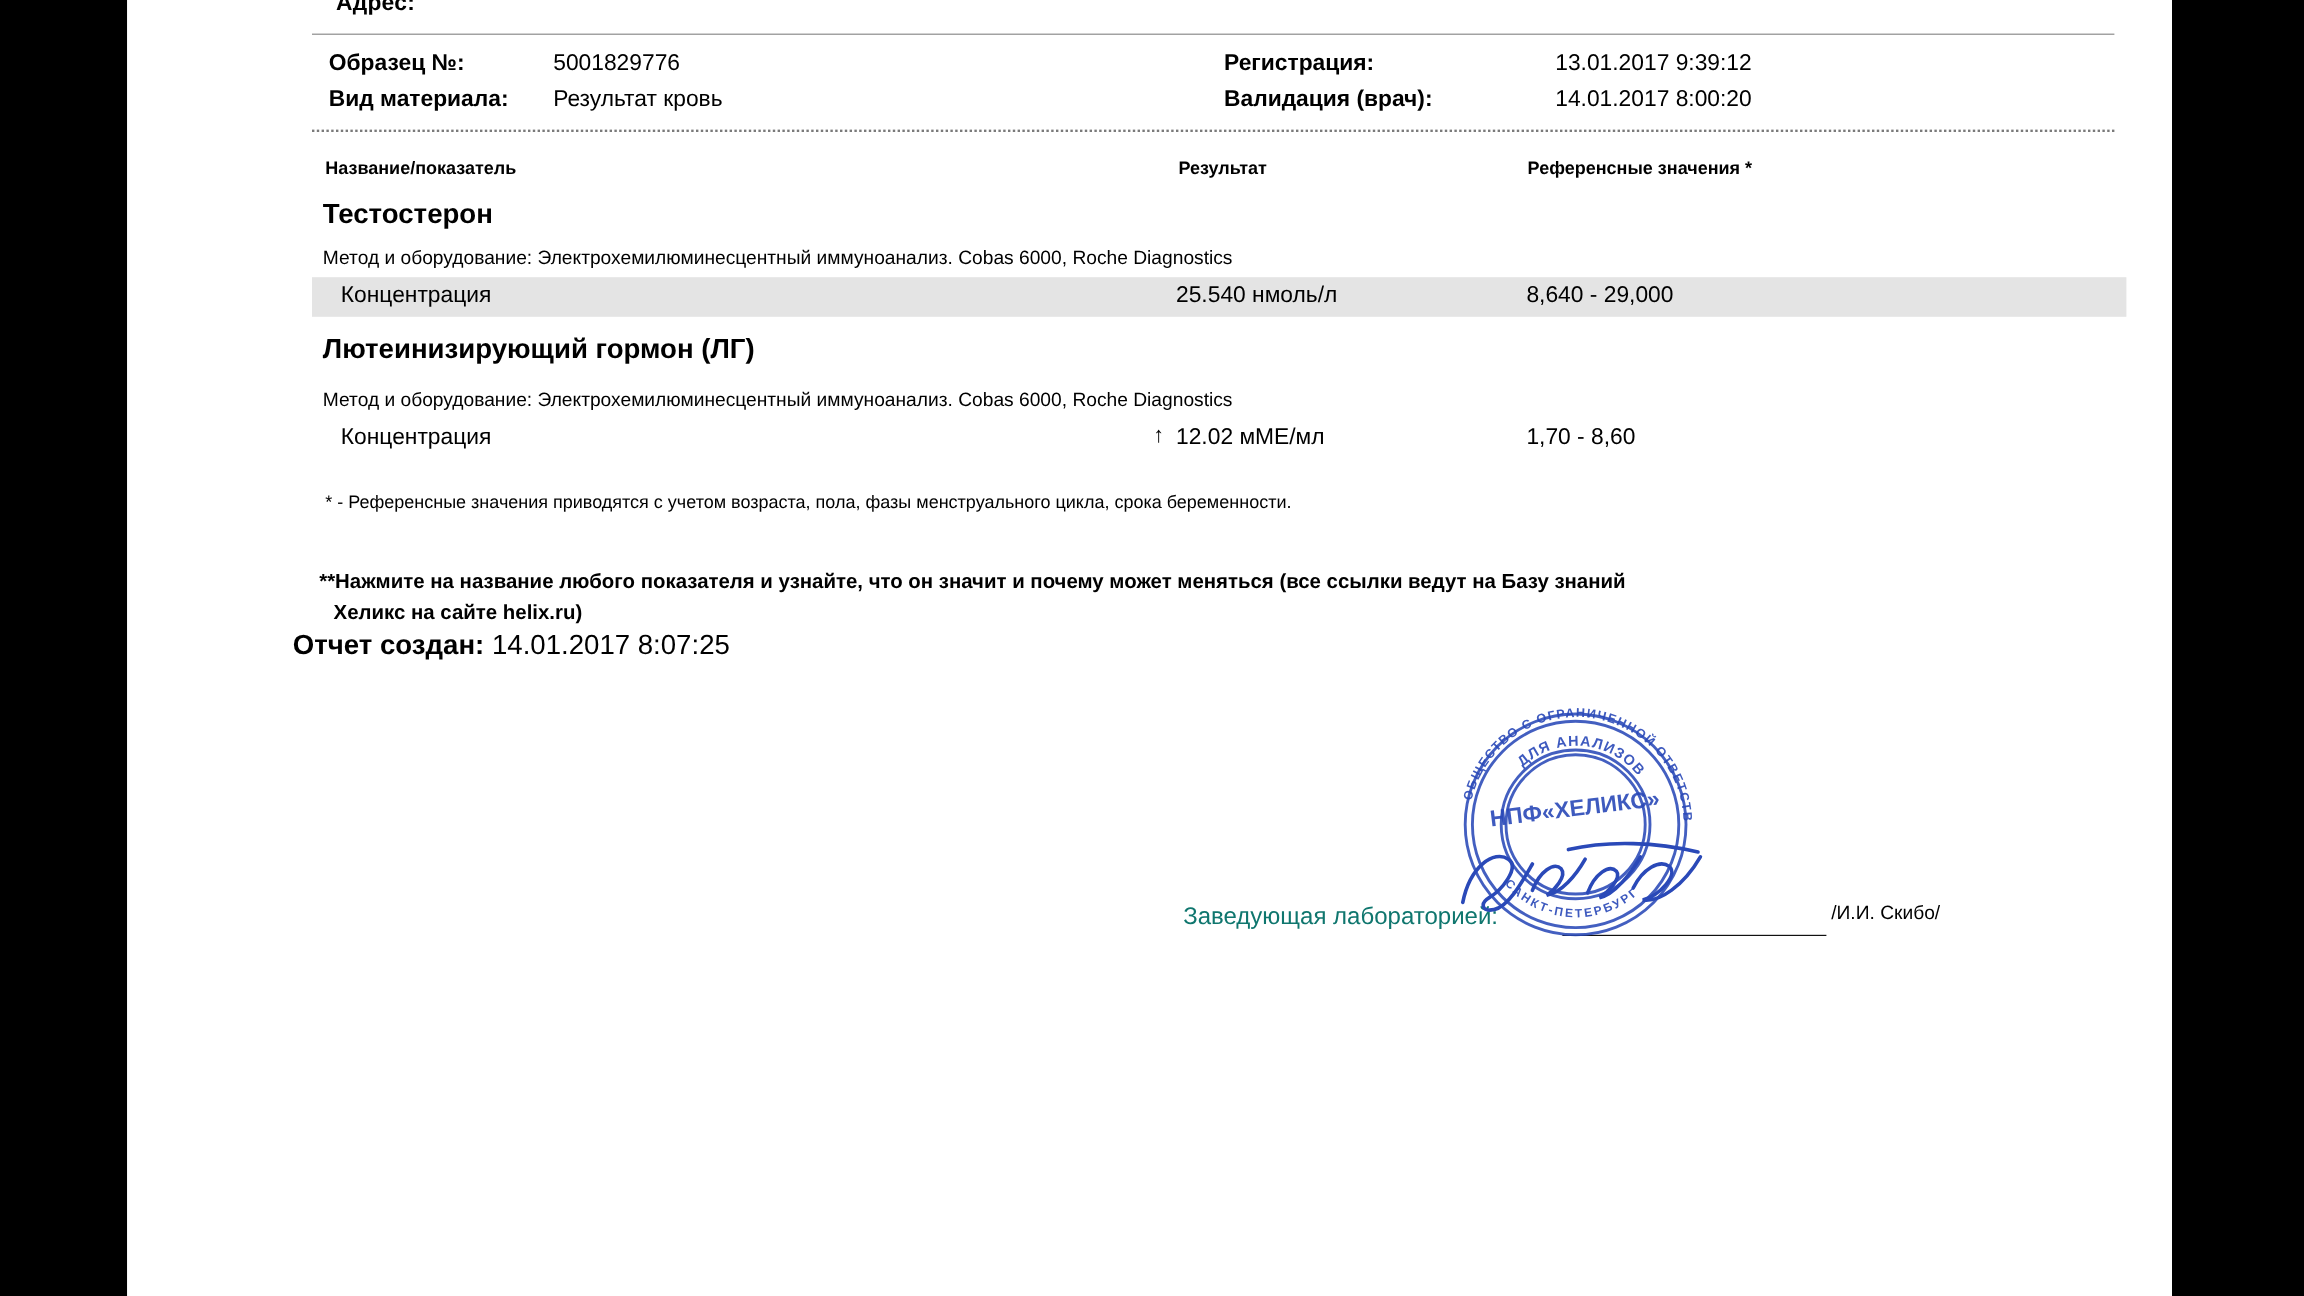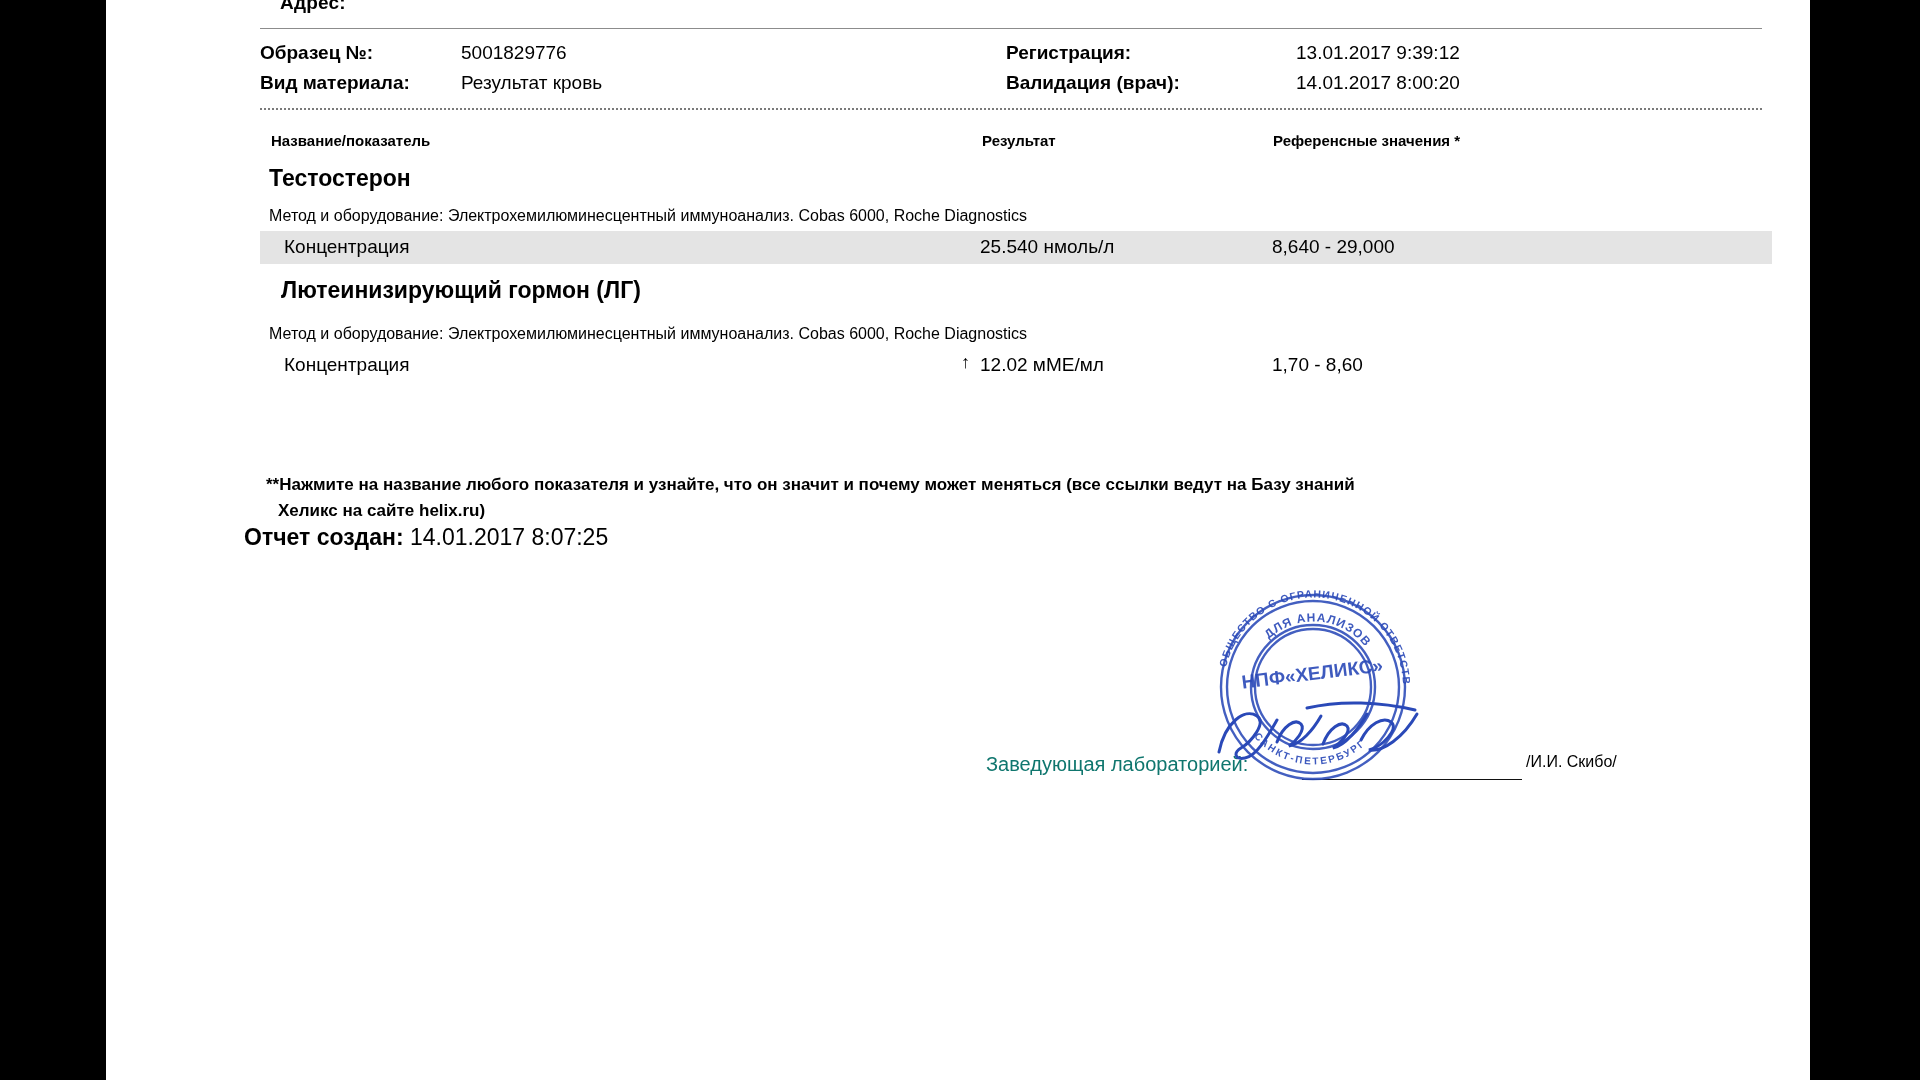--- a/index.html
+++ b/index.html
@@ -69,20 +69,21 @@
     right: 48px;
     top: 108px;
     border-top: 2px dotted #7a7a7a;
   }
 
   .lbl {
     position: absolute;
     font-size: 19px;
     font-weight: bold;
     white-space: nowrap;
+    margin-left: 14px;
   }
   .val {
     position: absolute;
     font-size: 19px;
     font-weight: normal;
     white-space: nowrap;
   }
 
   .sample-label   { left: 154px; top: 42px; }
   .sample-value   { left: 355px; top: 42px; }
@@ -105,21 +106,21 @@
   .col-head.ref    { left: 1167px; }
 
   .analyte-title {
     position: absolute;
     left: 163px;
     font-size: 23px;
     font-weight: bold;
     white-space: nowrap;
   }
   .analyte-title.t1 { top: 165px; }
-  .analyte-title.t2 { top: 277px; margin-left: 12px; }
+  .analyte-title.t2 { top: 277px; }
 
   .method-line {
     position: absolute;
     left: 163px;
     font-size: 16px;
     white-space: nowrap;
   }
   .method-line.m1 { top: 207px; }
   .method-line.m2 { top: 325px; }
   .method-line .mlabel { font-weight: normal; }
@@ -287,20 +288,21 @@
       <div class="method-line m2">
         <span class="mlabel">Метод и оборудование:</span>
         <span class="mvalue">Электрохемилюминесцентный иммуноанализ. Cobas 6000, Roche Diagnostics</span>
       </div>
 
       <div class="row-name n2">Концентрация</div>
       <div class="arrow-up">↑</div>
       <div class="row-result v2">12.02 мМЕ/мл</div>
       <div class="row-ref f2">1,70 - 8,60</div>
 
+      <div class="footnote">* - Референсные значения приводятся с учетом возраста, пола, фазы менструального цикла, срока беременности.</div>
 
       <div class="note-bold">
         <span>**Нажмите на название любого показателя и узнайте, что он значит и почему может меняться (все ссылки ведут на Базу знаний</span>
         <span class="l2">Хеликс на сайте helix.ru)</span>
       </div>
 
       <div class="report-created">
         <b>Отчет создан:</b>
         <span class="v">14.01.2017  8:07:25</span>
       </div>

